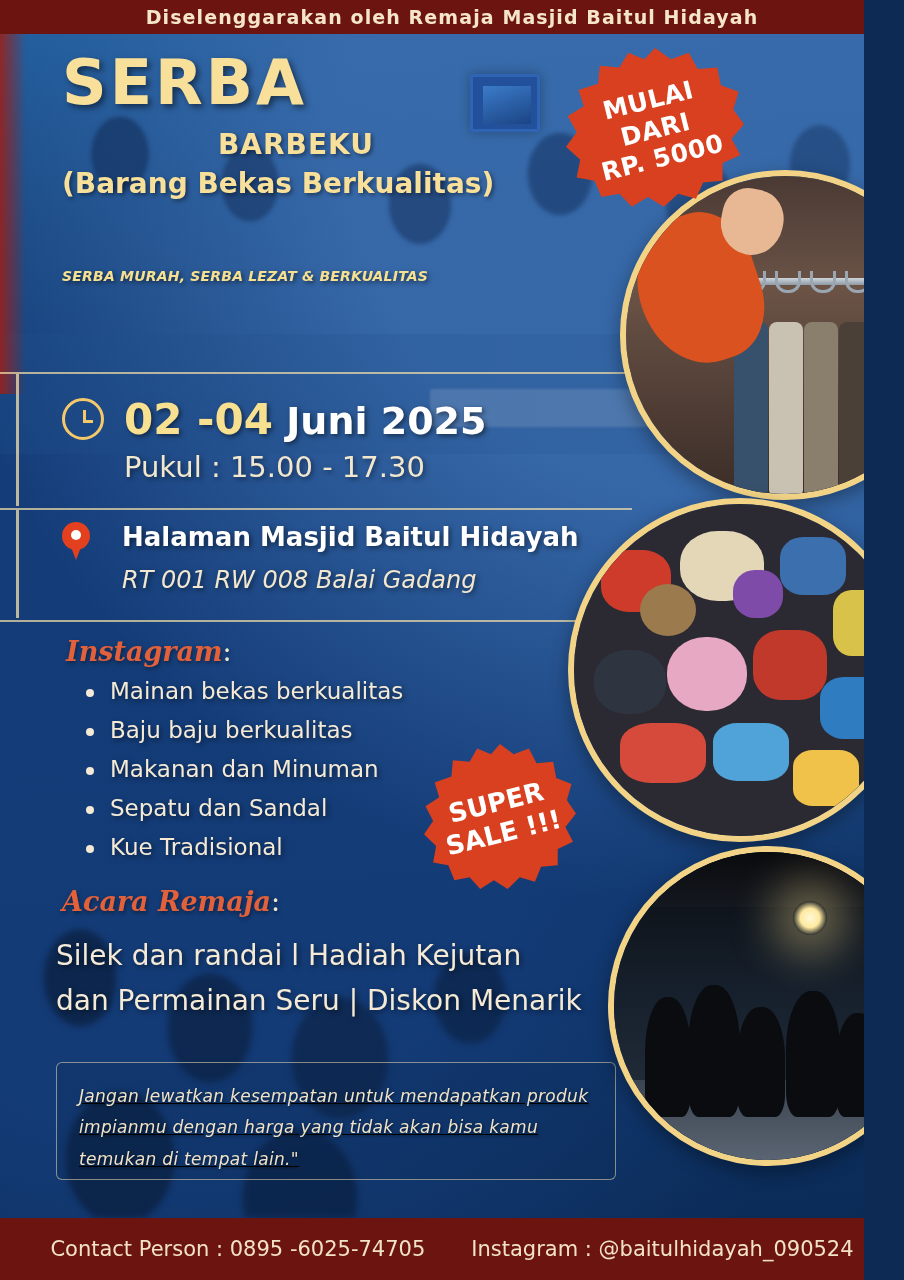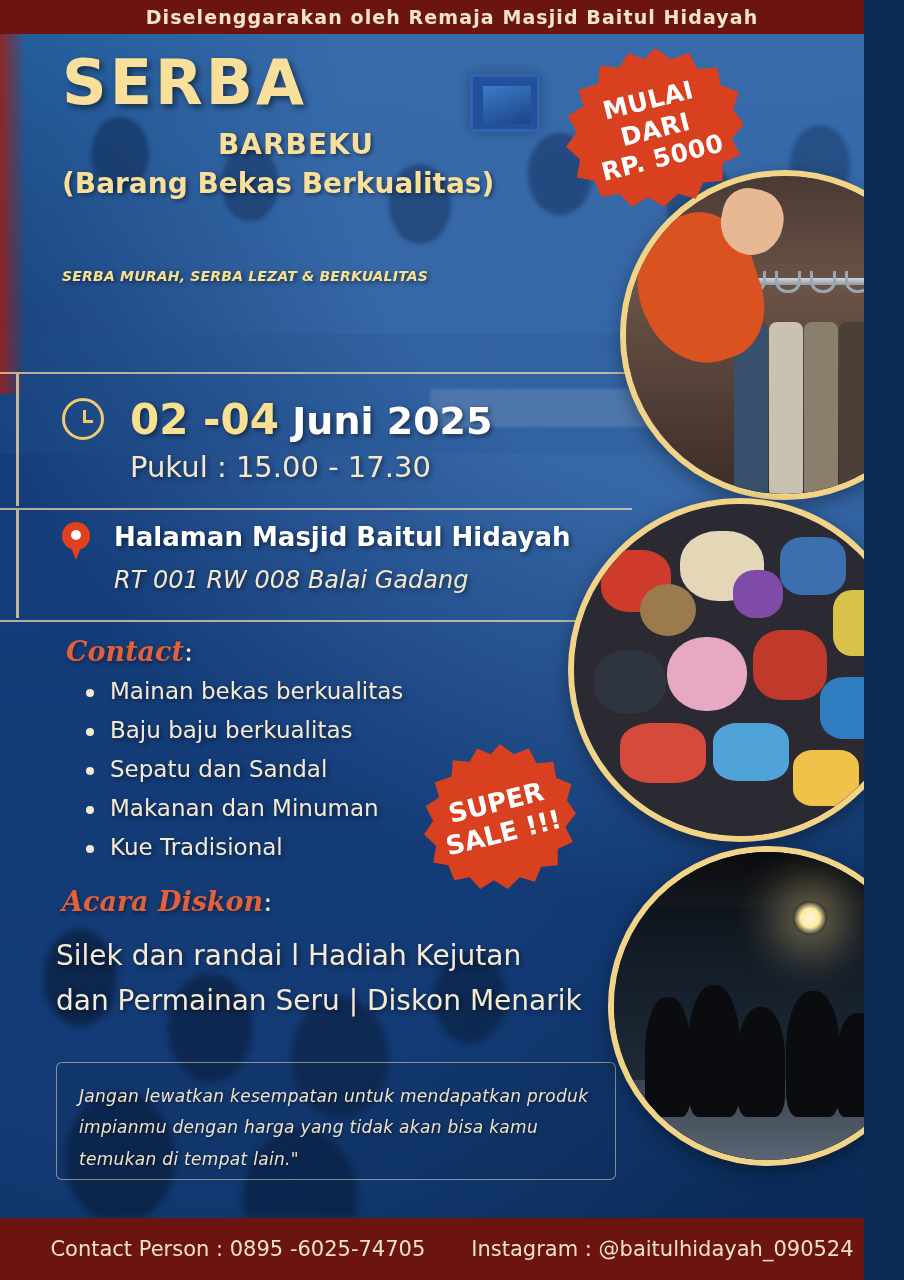--- a/index.html
+++ b/index.html
@@ -256,21 +256,21 @@
     position: relative;
   }
   .icon-circle::before {
     content: ""; position: absolute; left: 50%; top: 9px; width: 2.5px; height: 12px;
     background: #f5c96a; transform-origin: bottom center;
   }
   .icon-circle::after {
     content: ""; position: absolute; left: 50%; top: 19px; width: 10px; height: 2.5px;
     background: #f5c96a;
   }
-  .date-row { left: 62px; top: 398px; display: flex; align-items: flex-start; gap: 26px; }
+  .date-row { left: 62px; top: 398px; display: flex; align-items: flex-start; gap: 20px; }
   .date-main {
     font-family: "DejaVu Sans", sans-serif; font-weight: bold; font-size: 38px;
     color: #ffffff; line-height: 1.05;
     text-shadow: 2px 2px 5px rgba(0,0,0,.5);
   }
   .date-main .num { color: #f7e08f; font-size: 42px; }
   .time {
     margin-top: 8px;
     font-family: "DejaVu Sans", sans-serif; font-size: 29px; color: #f2e7cf;
     text-shadow: 2px 2px 5px rgba(0,0,0,.5);
@@ -284,21 +284,21 @@
   }
   .pin::after {
     content: ""; position: absolute; left: 7px; top: 20px;
     border-left: 7px solid transparent; border-right: 7px solid transparent;
     border-top: 18px solid #e2401f;
   }
   .pin .dot {
     position: absolute; left: 9px; top: 8px; width: 10px; height: 10px;
     background: #fff; border-radius: 50%; z-index: 2;
   }
-  .place-row { left: 62px; top: 522px; display: flex; align-items: flex-start; gap: 24px; }
+  .place-row { left: 62px; top: 522px; display: flex; align-items: flex-start; gap: 32px; }
   .place-name {
     font-family: "DejaVu Sans", sans-serif; font-weight: bold; font-size: 26px;
     color: #ffffff; text-shadow: 2px 2px 5px rgba(0,0,0,.5);
   }
   .place-sub {
     margin-top: 14px;
     font-family: "DejaVu Sans", sans-serif; font-style: italic; font-size: 24px;
     color: #f2e7cf; text-shadow: 2px 2px 5px rgba(0,0,0,.5);
   }
 
@@ -339,20 +339,21 @@
   }
 
   
   .quote {
     position: absolute; left: 56px; top: 1062px; width: 560px; height: 118px;
     border: 1.5px solid rgba(240,220,175,.55);
     border-radius: 6px;
     padding: 18px 22px;
     z-index: 22;
     background: rgba(12,40,80,.18);
+    text-decoration: underline;
   }
   .quote p {
     font-family: "DejaVu Sans", sans-serif; font-style: italic; font-size: 17px;
     color: #efe3c9; line-height: 1.85; letter-spacing: .3px;
     text-shadow: 1px 1px 3px rgba(0,0,0,.5);
   }
 </style>
 </head>
 <body>
 
@@ -458,32 +459,32 @@
     <div class="pin">
         <div class="dot"></div>
       </div>
     <div>
       <div class="place-name">Halaman Masjid Baitul Hidayah</div>
       <div class="place-sub">RT 001 RW 008 Balai Gadang</div>
     </div>
   </div>
 
   <div class="tersedia">
-    <span>Contact</span><span class="colon">:</span>
+    <span>Instagram</span><span class="colon">:</span>
   </div>
   <ul class="items">
     <li>Mainan bekas berkualitas</li>
     <li>Baju baju berkualitas</li>
+    <li>Makanan dan Minuman</li>
     <li>Sepatu dan Sandal</li>
-    <li>Makanan dan Minuman</li>
     <li>Kue Tradisional</li>
   </ul>
 
   <div class="acara">
-    <span>Acara Diskon</span><span class="colon">:</span>
+    <span>Acara Remaja</span><span class="colon">:</span>
   </div>
   <div class="special">
     <div>Silek dan randai l  Hadiah Kejutan</div>
     <div>dan Permainan Seru | Diskon Menarik</div>
   </div>
 
   <div class="quote">
     <p>Jangan lewatkan kesempatan untuk mendapatkan produk impianmu dengan harga yang tidak akan bisa kamu temukan di tempat lain."</p>
   </div>
 

